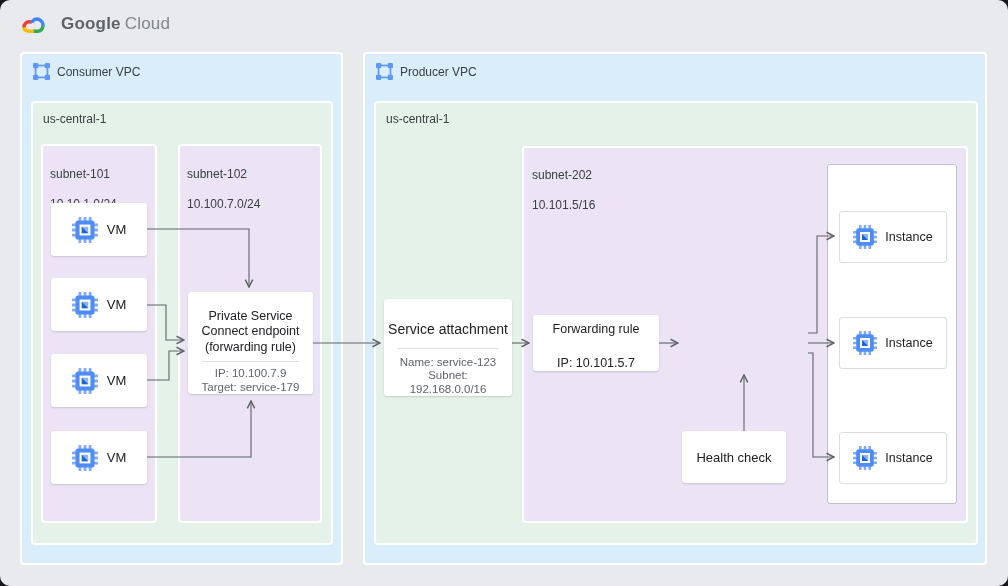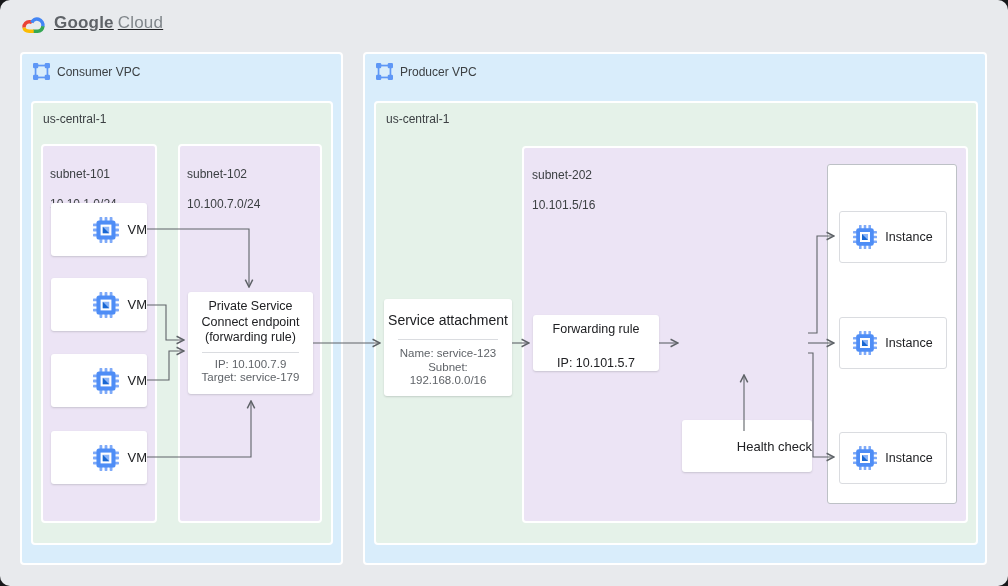--- a/index.html
+++ b/index.html
@@ -13,34 +13,34 @@
   .zone{position:absolute;box-sizing:border-box;border:2px solid #ffffff;border-radius:4px;}
   .vpc{background:#d9edfb;}
   .region{background:#e5f2e9;}
   .subnet{background:#ece4f5;}
   .zone-head{position:absolute;display:flex;align-items:center;gap:7px;
     font-size:12px;color:#3c4043;white-space:nowrap;}
   .zone-label{font-size:12px;color:#3c4043;}
   .subnet-label{position:absolute;font-size:12px;line-height:15px;color:#3c4043;white-space:pre-line;}
   
   .node{position:absolute;box-sizing:border-box;background:#ffffff;border-radius:3px;
-    box-shadow:0 1px 2px rgba(60,64,67,.20);display:flex;align-items:center;justify-content:flex-end;
+    box-shadow:0 1px 2px rgba(60,64,67,.20);display:flex;align-items:center;justify-content:center;
     font-size:13px;color:#202124;}
   .icon-node{gap:9px;}
-  .detail-node{flex-direction:column;justify-content:flex-start;text-align:center;}
+  .detail-node{flex-direction:column;justify-content:flex-end;text-align:center;}
   .node-title{font-size:12.5px;line-height:15.5px;}
   .divider{width:78%;height:0;border-top:1px solid #dadce0;}
   .muted{font-size:11.5px;line-height:13.5px;color:#5f6368;}
   
   .group{position:absolute;box-sizing:border-box;background:#ffffff;border:1px solid #bdc1c6;border-radius:3px;}
   .group-label{position:absolute;font-size:11.5px;color:#5f6368;margin-top:40px;}
   .instance{position:absolute;box-sizing:border-box;background:#fff;border:1px solid #dadce0;border-radius:3px;
     display:flex;align-items:center;justify-content:center;gap:8px;font-size:12.5px;color:#202124;}
   
-  .logo{position:absolute;left:20px;top:13px;display:flex;gap:7px;text-decoration:underline;}
+  .logo{position:absolute;left:20px;top:13px;display:flex;align-items:center;gap:14px;}
   .logo-text{font-size:17px;letter-spacing:.2px;}
   .logo-brand{color:#5f6368;font-weight:bold;}
   .logo-product{color:#80868b;font-weight:normal;margin-left:4px;}
   svg{display:block;}
   .arrows{position:absolute;left:0;top:0;pointer-events:none;}
 </style>
 </head>
 <body>
 
 <div class="canvas">
@@ -225,21 +225,21 @@
     <span>subnet-202</span><br>
     <span>10.101.5/16</span>
   </div>
 
   <div class="node detail-node" style="left:533px;top:315px;width:126px;height:56px;justify-content:flex-end;gap:18px;">
     <div class="node-title">Forwarding rule</div>
     <div class="node-title">IP: 10.101.5.7</div>
   </div>
 
 
-  <div class="node" style="left:682px;top:420px;width:130px;height:52px;">
+  <div class="node" style="left:682px;top:431px;width:104px;height:52px;">
     <span>Health check</span>
   </div>
 
   <div class="group" style="left:827px;top:164px;width:130px;height:340px;">
     <div class="group-label" style="left:11px;top:13px;">Instance group</div>
 
     <div class="instance" style="left:11px;top:46px;width:108px;height:52px;">
       <span>
         <svg width="24" height="24" viewBox="0 0 24 24">
           <g fill="#7faaf8">

